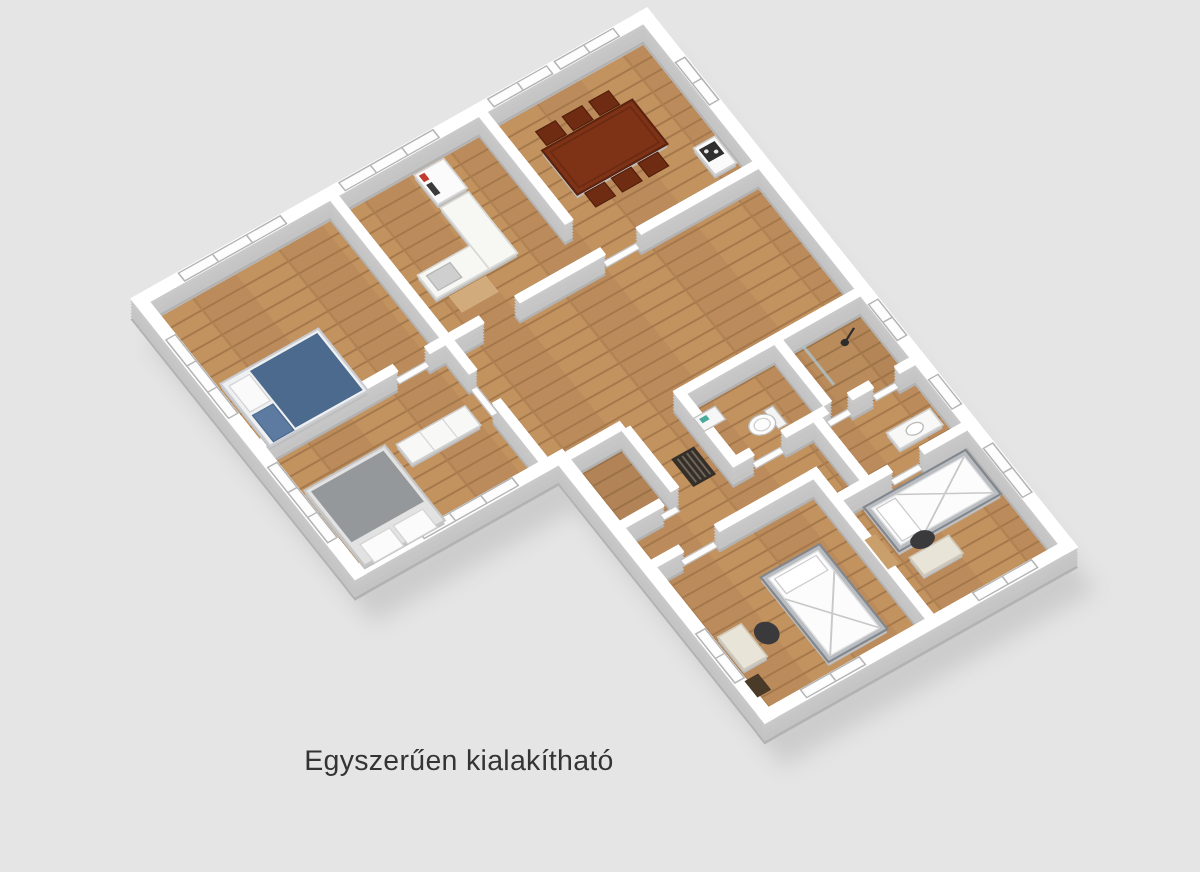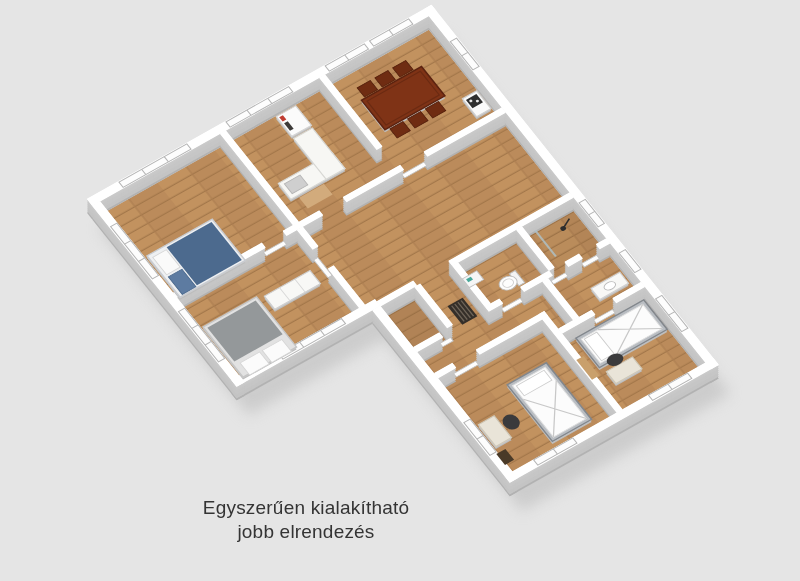--- a/index.html
+++ b/index.html
@@ -260,15 +260,14 @@
       <g>
         <rect x="10.0" y="14.1" width="1.0" height="0.55" fill="#e9e4d8" stroke="#cfc8b8" stroke-width="0.04"></rect>
       </g>
       <ellipse cx="10.48" cy="13.88" rx="0.28" ry="0.22" fill="#3a3a3c"></ellipse>
     </g>
   </g>
 </svg>
 
 <div class="caption">
   <div>Egyszerűen kialakítható</div>
-  <div>jobb elrendezés</div>
 </div>
 </div>
 
 </body></html>

